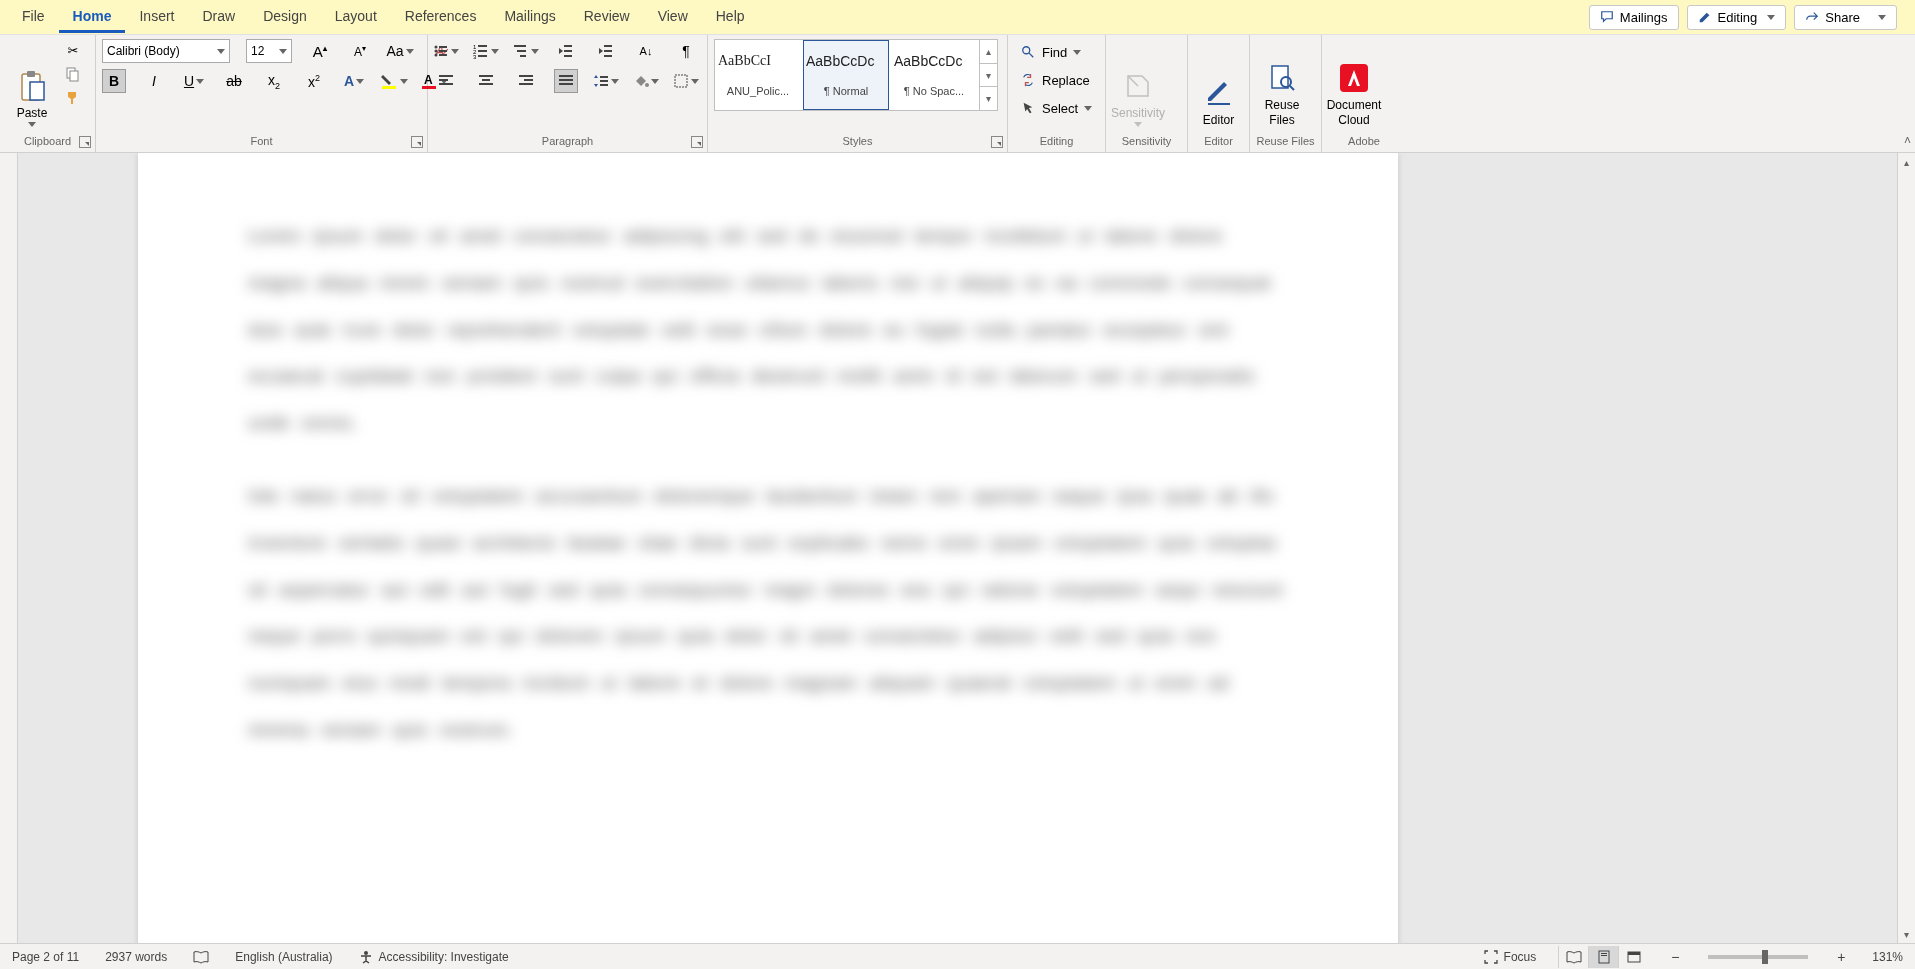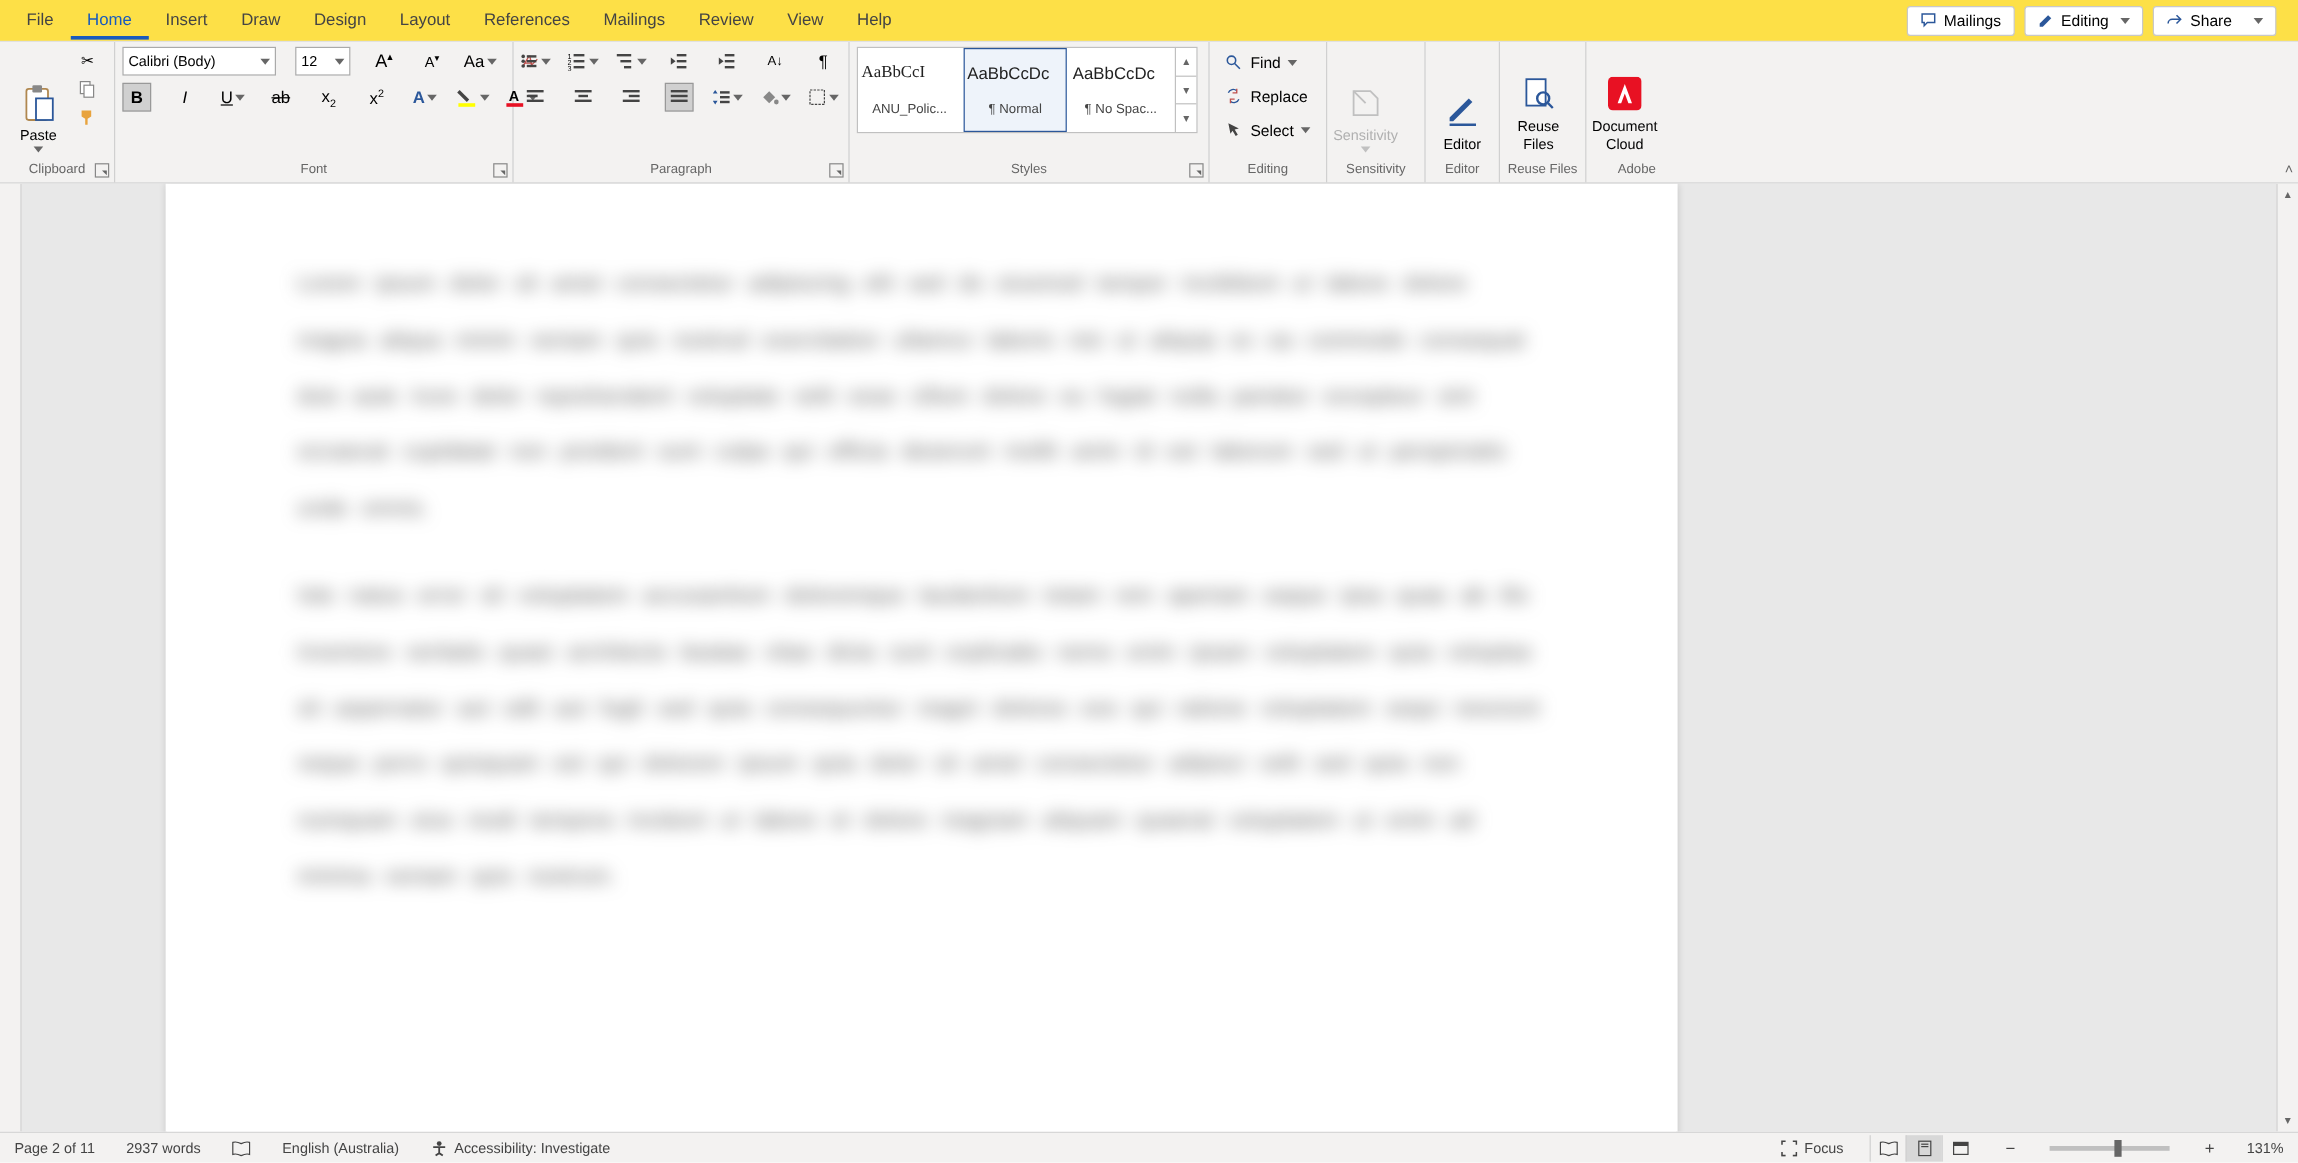--- a/index.html
+++ b/index.html
@@ -1,24 +1,24 @@
 <!DOCTYPE html>
 <html><head>
 <meta charset="utf-8">
 <style>
 * { margin: 0; padding: 0; box-sizing: border-box; font-family: 'Segoe UI', sans-serif; }
 html, body { width: 100%; height: 100%; overflow: hidden; background: #fff; }
 
 .app { display: flex; flex-direction: column; height: 100vh; }
 
 
-.menubar { display: flex; align-items: center; height: 35px; padding: 0 8px; background: #fde047; border-bottom: 1px solid #e1e1e1; }
+.menubar { display: flex; align-items: center; height: 35px; padding: 0 8px; background: #fef9c3; border-bottom: 1px solid #e1e1e1; }
 .menubar .tabs { display: flex; gap: 0; }
 .menubar .tab { padding: 6px 14px; font-size: 14px; color: #444; cursor: pointer; }
-.menubar .tab.active { color: #185abd; border-bottom: 3px solid #185abd; font-weight: 400; }
+.menubar .tab.active { color: #185abd; border-bottom: 3px solid #185abd; font-weight: 700; }
 .menubar .spacer { flex: 1; }
 .menubar .right-buttons { display: flex; gap: 8px; align-items: center; padding-right: 10px; }
 .menubar .rbtn { display: flex; align-items: center; gap: 6px; padding: 4px 10px; border: 1px solid #c8c8c8; border-radius: 3px; font-size: 13px; cursor: pointer; background: #fff; }
 .menubar .rbtn .ico { width: 14px; height: 14px; display: inline-flex; align-items: center; justify-content: center; }
 .chev-down { width: 0; height: 0; border-left: 4px solid transparent; border-right: 4px solid transparent; border-top: 5px solid #666; margin-left: 4px; }
 
 
 .ribbon { display: flex; height: 118px; background: #f3f2f1; border-bottom: 1px solid #d0d0d0; }
 .group { display: flex; flex-direction: column; border-right: 1px solid #d0d0d0; padding: 4px 6px 2px 6px; position: relative; }
 .group-body { flex: 1; display: flex; align-items: flex-start; gap: 4px; }

